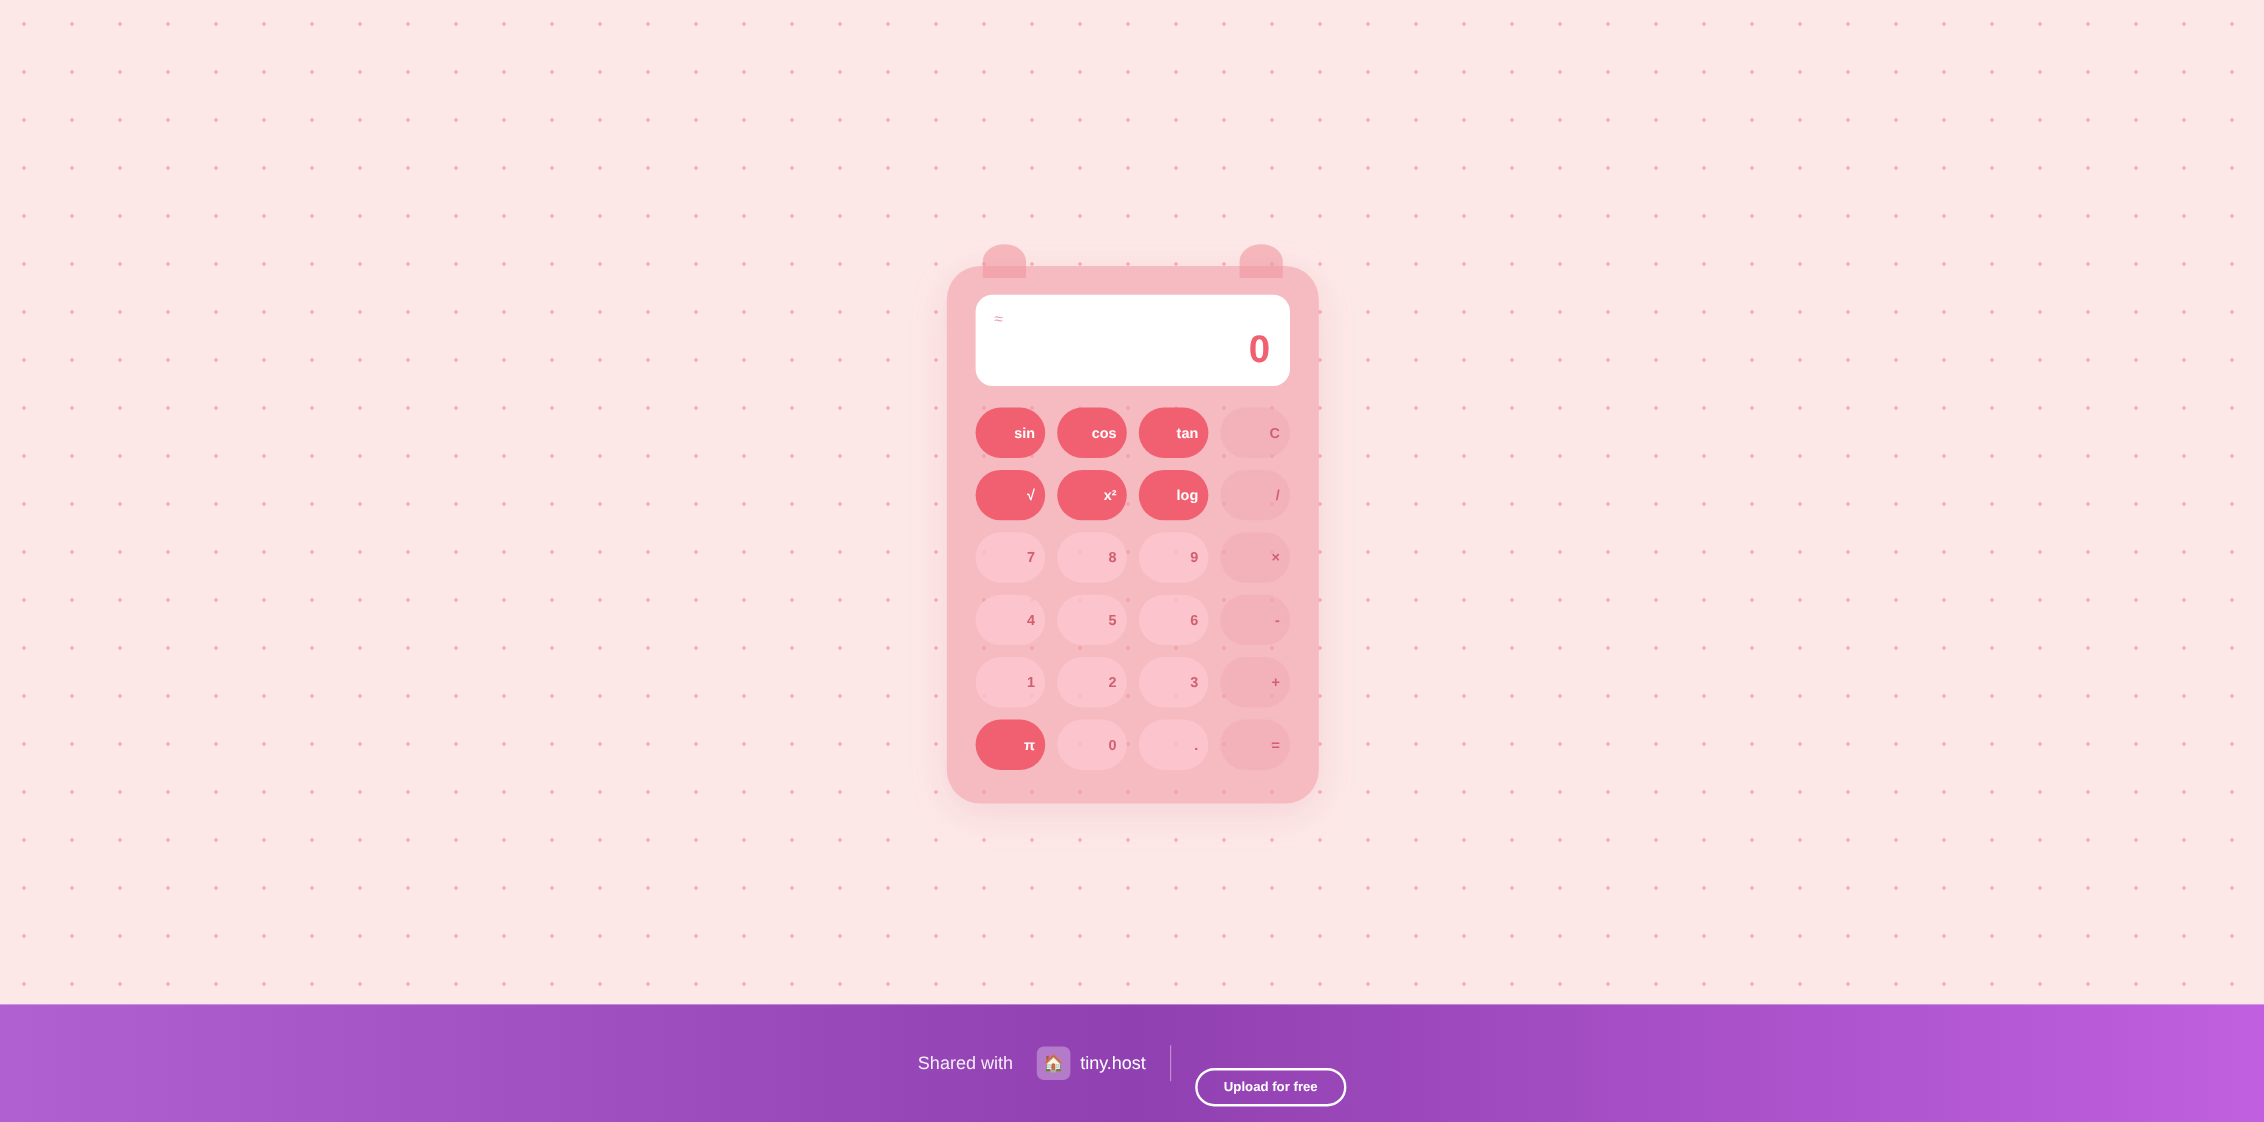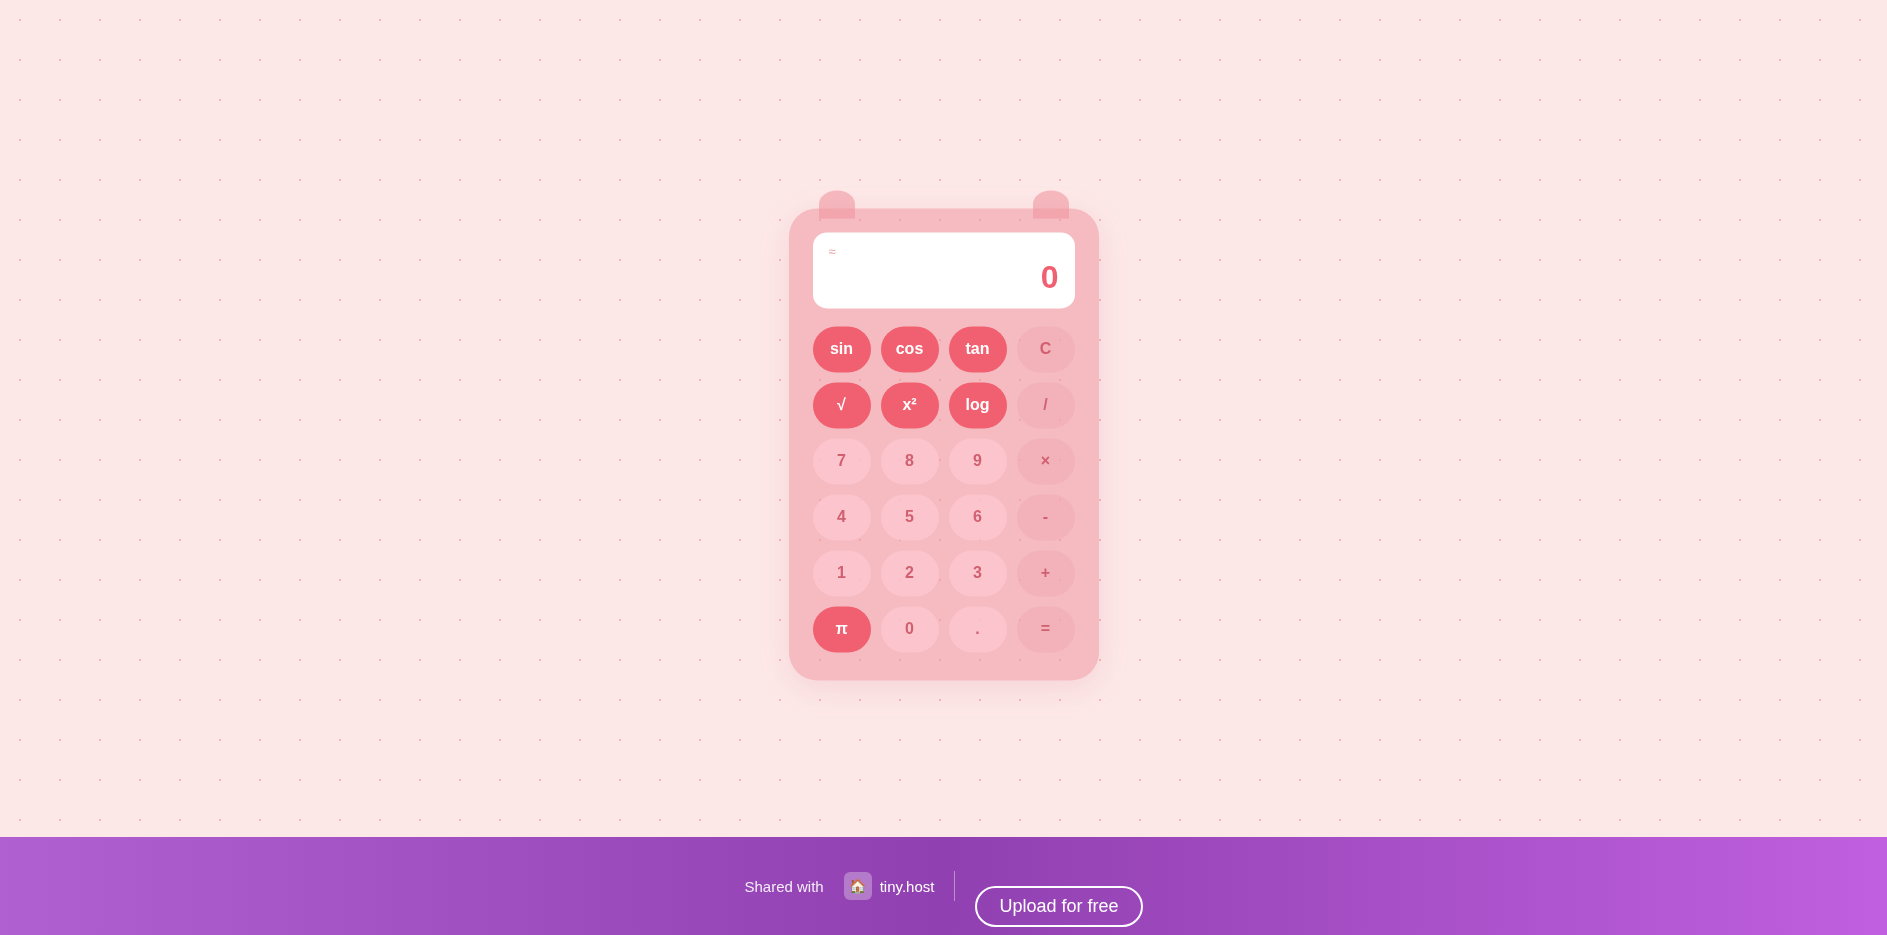--- a/index.html
+++ b/index.html
@@ -82,25 +82,26 @@
     .btn-grid {
       display: grid;
       grid-template-columns: repeat(4, 1fr);
       gap: 10px;
     }
 
     .btn {
       border: none;
       border-radius: 50px;
       padding: 14px 8px;
-      font-size: 16px;
+      font-size: 12px;
       font-weight: 600;
       cursor: pointer;
       transition: opacity 0.1s;
       color: white;
+      text-align: right;
     }
 
     
     .btn-accent {
       background: #f06070;
       color: white;
     }
 
     
     .btn-light {
@@ -145,22 +146,22 @@
       height: 30px;
       background: rgba(255,255,255,0.4);
     }
 
     .upload-btn {
       border: 2px solid white;
       border-radius: 50px;
       padding: 8px 22px;
       color: white;
       background: transparent;
-      font-size: 18px;
-      font-weight: 400;
+      font-size: 11px;
+      font-weight: 700;
       cursor: pointer;
       margin-top: 40px;
     }
 
     .tinyhost-logo {
       display: flex;
       align-items: center;
       gap: 8px;
     }
 

